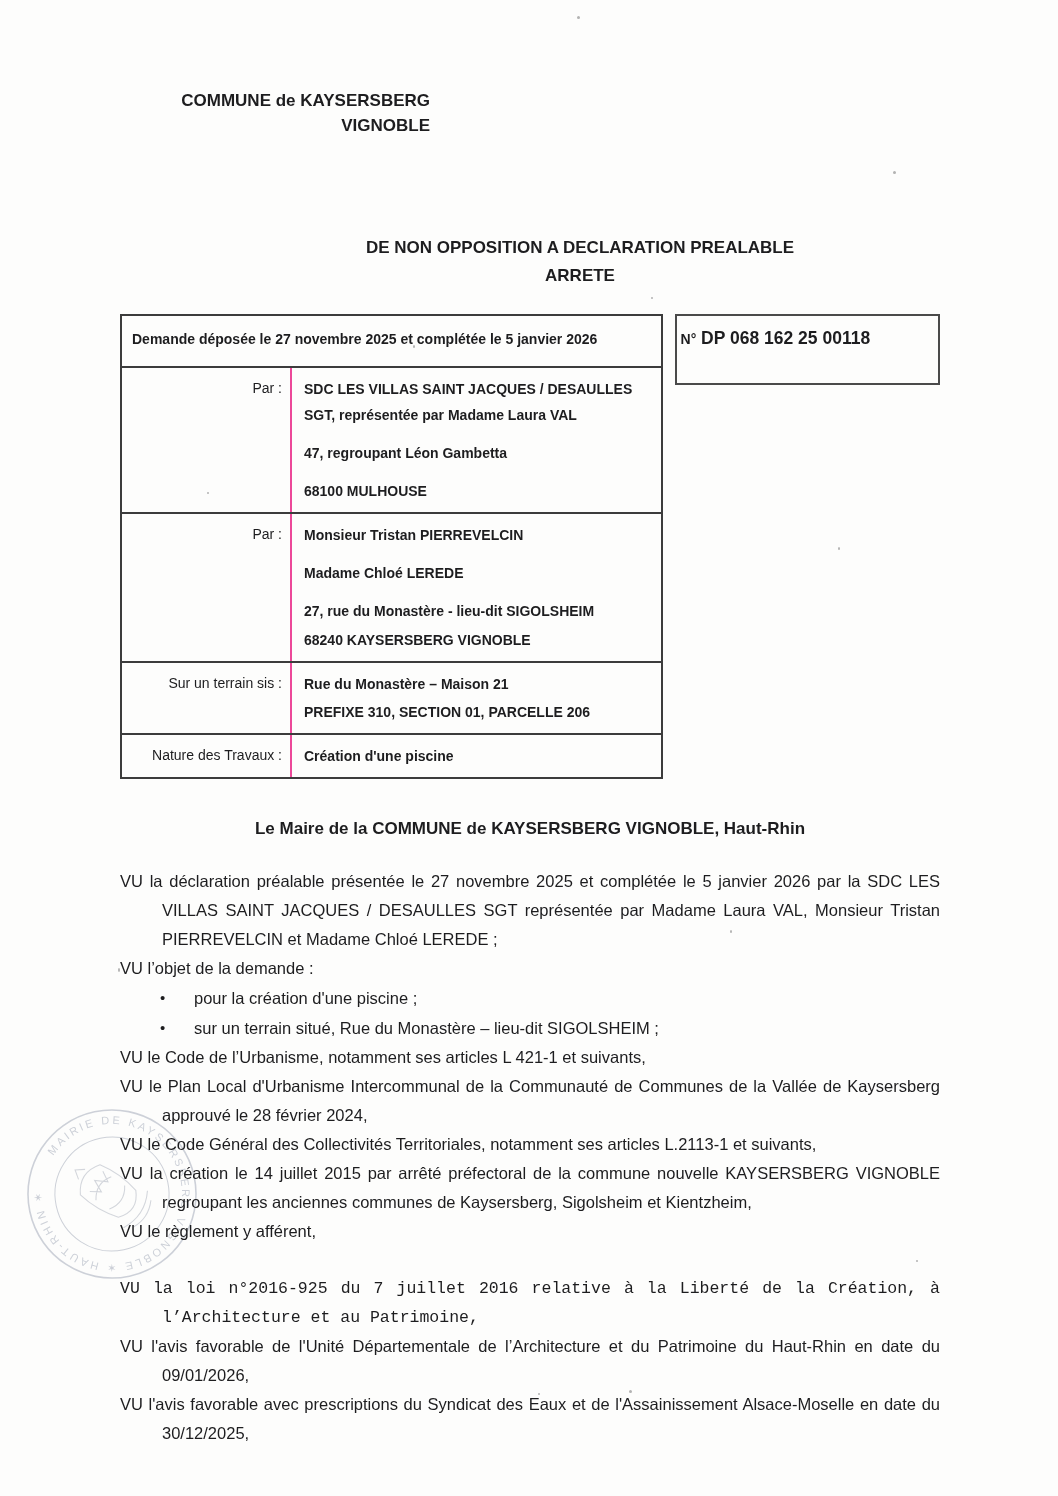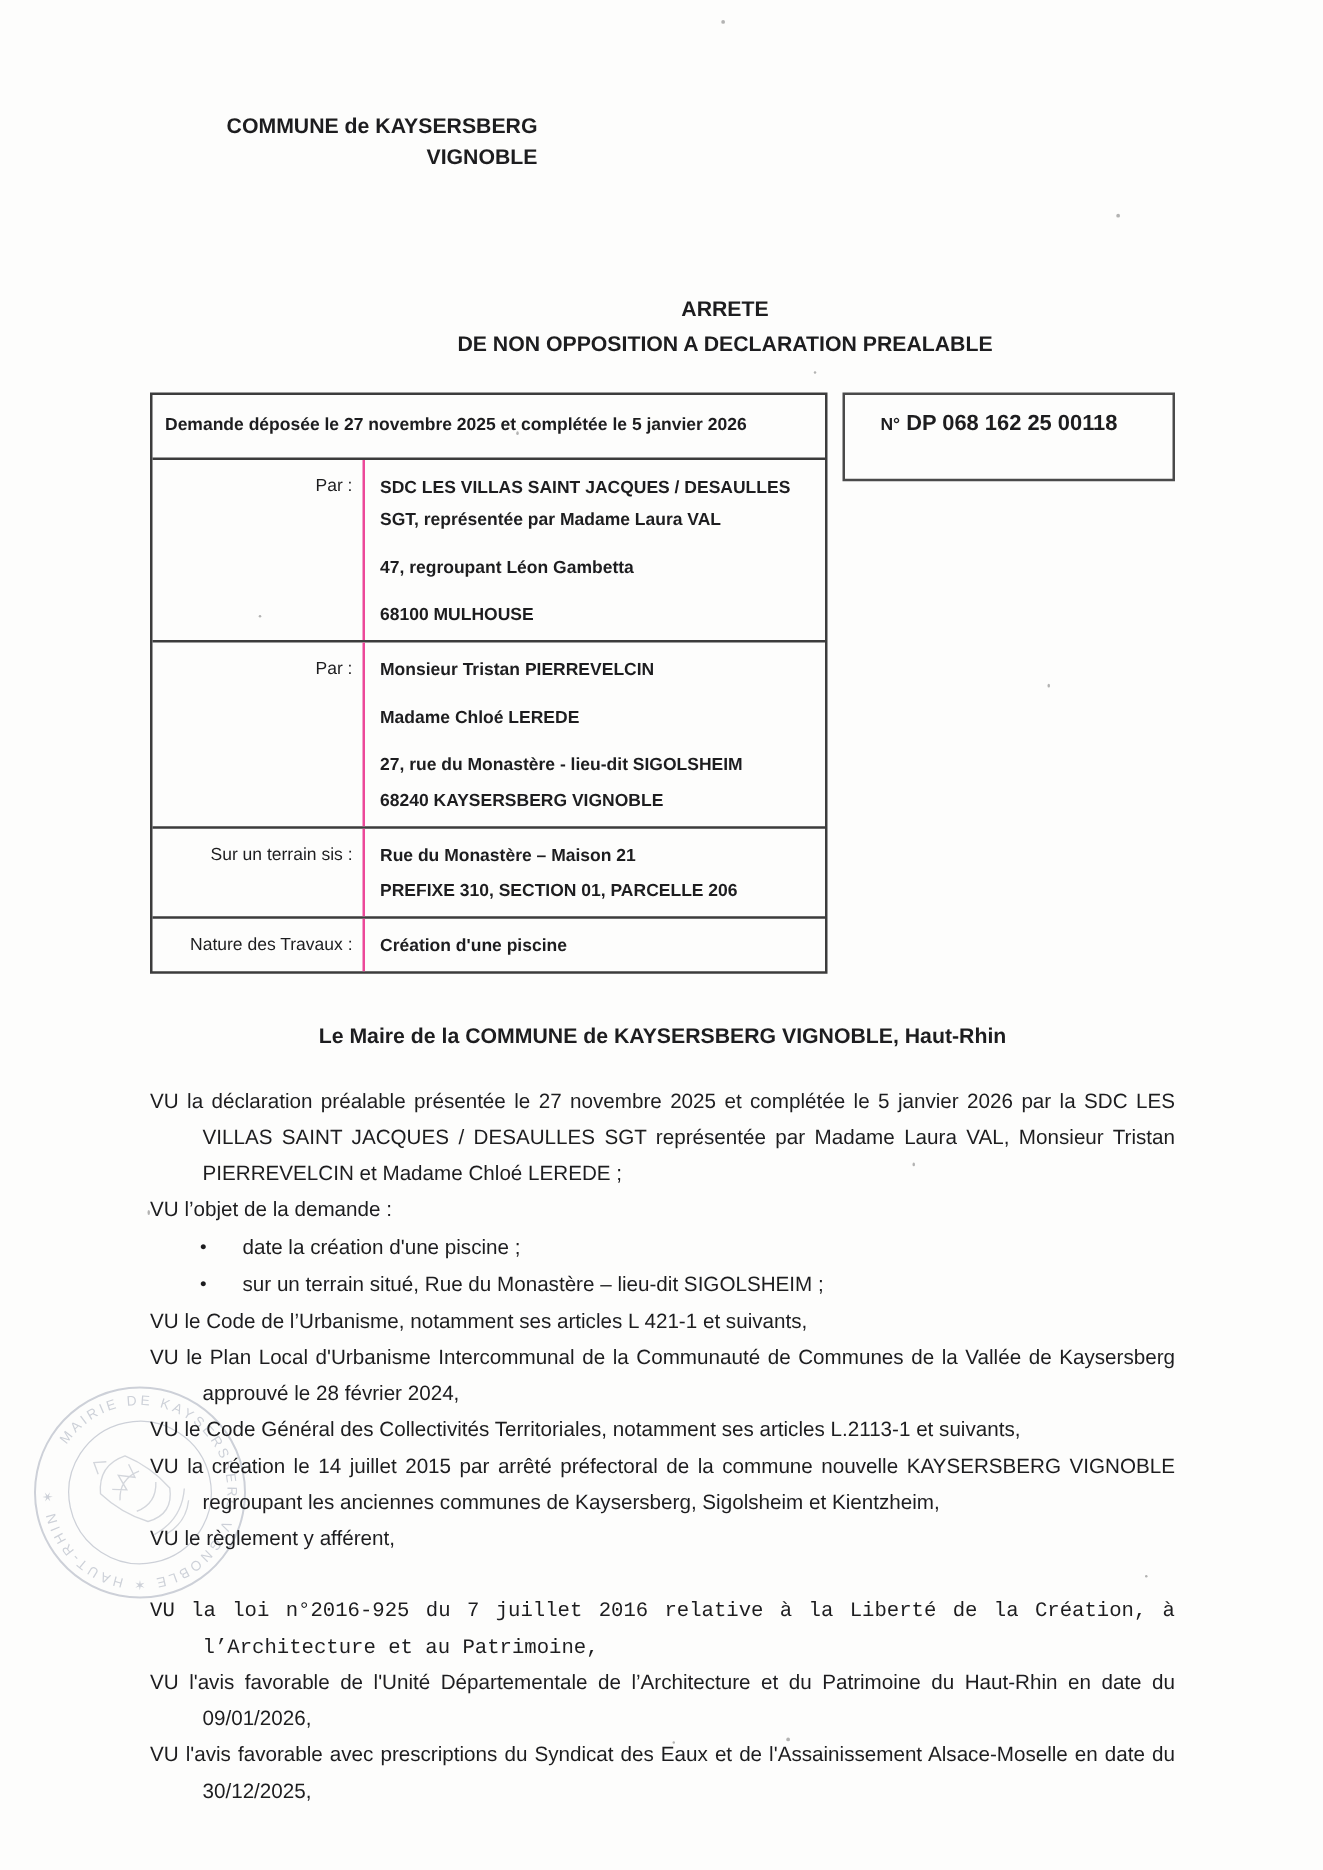--- a/index.html
+++ b/index.html
@@ -29,21 +29,21 @@
   .t-row { display:flex; border-top:2px solid #3c3c3c; }
   .t-row:first-child { border-top:none; }
   .t-request { font-weight:bold; padding:10px 12px 14px 10px; line-height:26px; }
   .t-label { width:170px; flex:0 0 170px; text-align:right; padding:8px 8px 8px 4px;
              border-right:2px solid #ec4899; line-height:25px; }
   .t-value { flex:1; padding:8px 8px 8px 12px; font-weight:bold; line-height:26px; }
   .t-value p { margin:0; }
   .t-value p + p { margin-top:12px; }
   .t-value.tight p + p { margin-top:2px; }
   .num-box { width:268px; margin-left:12px; border:2px solid #4a4a4a;
-             padding:12px 10px 34px 28px; font-weight:bold; font-size:17.5px; }
+             padding:12px 10px 34px 4px; font-weight:bold; font-size:17.5px; }
   .num-box .deg { font-size:14px; font-weight:bold; }
 
   
   .maire-heading { margin-top:40px; text-align:center; font-weight:bold; font-size:17px; }
   .body-text { margin-top:28px; font-size:16.5px; line-height:29px; }
   .vu { padding-left:42px; text-indent:-42px; text-align:justify; }
   .vu.gap-before { margin-top:28px;font-family:Liberation Mono, monospace; }
   .bullet-row { display:flex; padding-left:40px; line-height:30px; }
   .bullet-row .dot { width:34px; flex:0 0 34px; font-size:15px; }
 
@@ -89,22 +89,22 @@
   <div class="speck" style="left:538px;top:1393px;width:2px;height:2px"></div>
 
   <div class="content">
 
     <div class="org">
       <div>COMMUNE de KAYSERSBERG</div>
       <div>VIGNOBLE</div>
     </div>
 
     <div class="title-block">
+      <div>DE NON OPPOSITION A DECLARATION PREALABLE</div>
       <div>ARRETE</div>
-      <div>DE NON OPPOSITION A DECLARATION PREALABLE</div>
     </div>
 
     <div class="table-zone">
 
       <div class="main-table">
         <div class="t-row">
           <div class="t-request">Demande déposée le 27 novembre 2025 et complétée le 5 janvier 2026</div>
         </div>
         <div class="t-row">
           <div class="t-label">Par :</div>
@@ -145,21 +145,21 @@
     </div>
 
     <div class="maire-heading">Le Maire de la COMMUNE de KAYSERSBERG VIGNOBLE, Haut-Rhin</div>
 
     <div class="body-text">
       <div class="vu">VU la déclaration préalable présentée le 27 novembre 2025 et complétée le 5 janvier 2026 par la SDC LES VILLAS SAINT JACQUES / DESAULLES SGT représentée par Madame Laura VAL, Monsieur Tristan PIERREVELCIN et Madame Chloé LEREDE ;</div>
       <div class="vu">VU l’objet de la demande :</div>
 
       <div class="bullet-row">
         <span class="dot">•</span>
-        <span>date la création d'une piscine ;</span>
+        <span>pour la création d'une piscine ;</span>
       </div>
       <div class="bullet-row">
         <span class="dot">•</span>
         <span>sur un terrain situé, Rue du Monastère – lieu-dit SIGOLSHEIM ;</span>
       </div>
 
       <div class="vu">VU le Code de l’Urbanisme, notamment ses articles L 421-1 et suivants,</div>
       <div class="vu">VU le Plan Local d'Urbanisme Intercommunal de la Communauté de Communes de la Vallée de Kaysersberg approuvé le 28 février 2024,</div>
       <div class="vu">VU le Code Général des Collectivités Territoriales, notamment ses articles L.2113-1 et suivants,</div>
       <div class="vu">VU la création le 14 juillet 2015 par arrêté préfectoral de la commune nouvelle KAYSERSBERG VIGNOBLE regroupant les anciennes communes de Kaysersberg, Sigolsheim et Kientzheim,</div>

